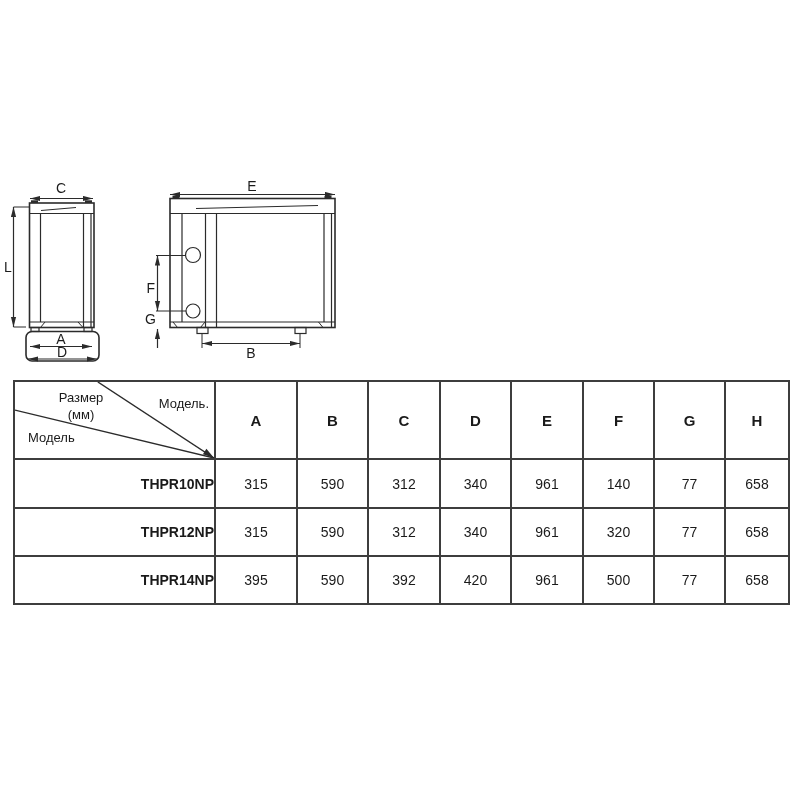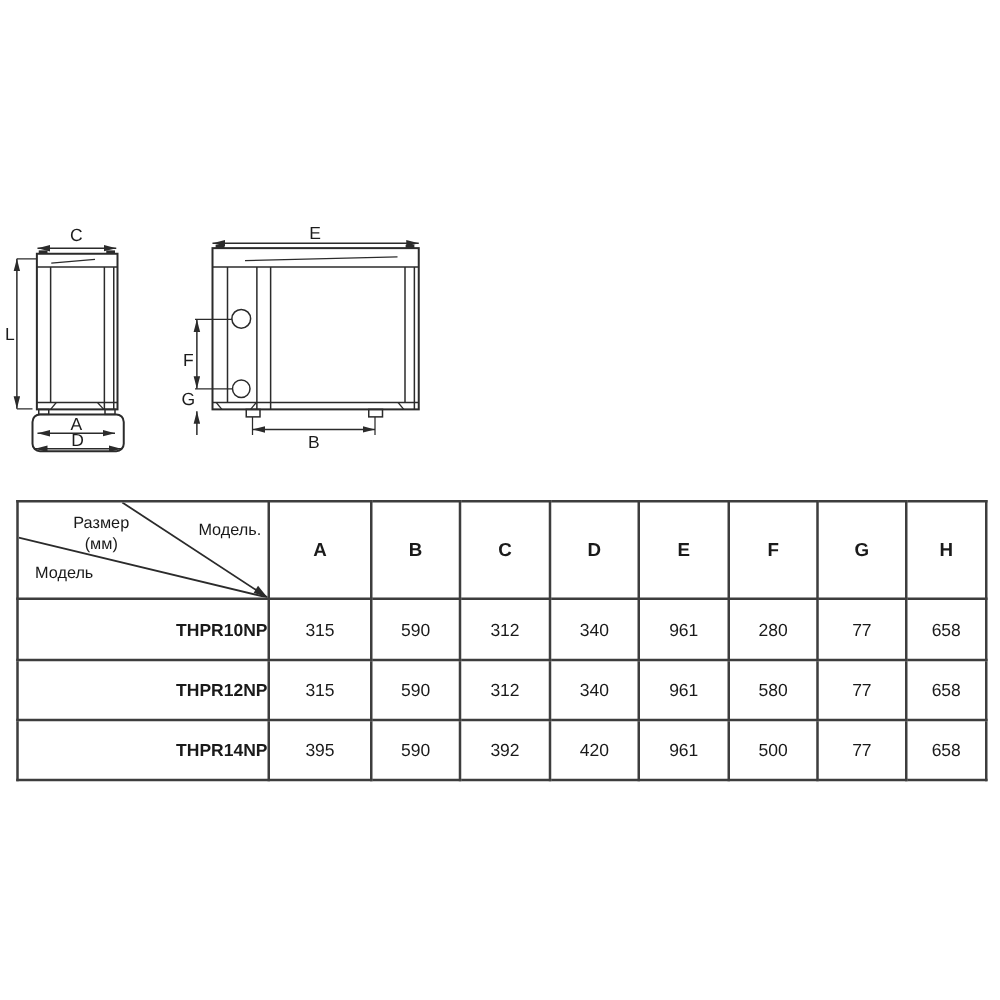--- a/index.html
+++ b/index.html
@@ -6,21 +6,21 @@
   .stage{position:relative;width:800px;height:800px;background:#fff;overflow:hidden;
          font-family:"Liberation Sans",sans-serif;color:#1a1a1a;}
   
   .drawing{position:absolute;left:0;top:0;}
   .drawing line,.drawing rect.outline,.drawing circle,.drawing path.ln{
     stroke:#2b2b2b;fill:none;}
   .drawing text{font-family:"Liberation Sans",sans-serif;font-size:14px;fill:#1c1c1c;}
   .w16{stroke-width:1.6;} .w12{stroke-width:1.2;} .w10{stroke-width:1;}
   .fill-dark{fill:#2b2b2b;stroke:none;}
   
-  .table-wrap{position:absolute;left:13px;top:400px;width:775px;}
+  .table-wrap{position:absolute;left:13px;top:380px;width:775px;}
   table.dims{border-collapse:collapse;table-layout:fixed;width:775px;
              border:2px solid #3d3d3d;}
   table.dims th,table.dims td{border:2px solid #3d3d3d;padding:0;
              font-family:"Liberation Sans",sans-serif;color:#1a1a1a;}
   tr.hdr{height:78px;}
   tr.r1{height:49px;} tr.r2{height:48px;padding-left:20px;} tr.r3{height:48px;}
   th.col-h{font-size:15px;font-weight:bold;text-align:center;vertical-align:middle;
            border-bottom:3px solid #3d3d3d;}
   th.corner{position:relative;border-bottom:3px solid #3d3d3d;}
   .corner-svg{position:absolute;left:0;top:0;width:100%;height:100%;}
@@ -156,32 +156,32 @@
         </tr>
       </thead>
       <tbody>
         <tr class="r1">
           <th class="model">THPR10NP</th>
           <td class="val">315</td>
           <td class="val">590</td>
           <td class="val">312</td>
           <td class="val">340</td>
           <td class="val">961</td>
-          <td class="val">280</td>
+          <td class="val">140</td>
           <td class="val">77</td>
           <td class="val">658</td>
         </tr>
         <tr class="r2">
           <th class="model">THPR12NP</th>
           <td class="val">315</td>
           <td class="val">590</td>
           <td class="val">312</td>
           <td class="val">340</td>
           <td class="val">961</td>
-          <td class="val">580</td>
+          <td class="val">320</td>
           <td class="val">77</td>
           <td class="val">658</td>
         </tr>
         <tr class="r3">
           <th class="model">THPR14NP</th>
           <td class="val">395</td>
           <td class="val">590</td>
           <td class="val">392</td>
           <td class="val">420</td>
           <td class="val">961</td>

